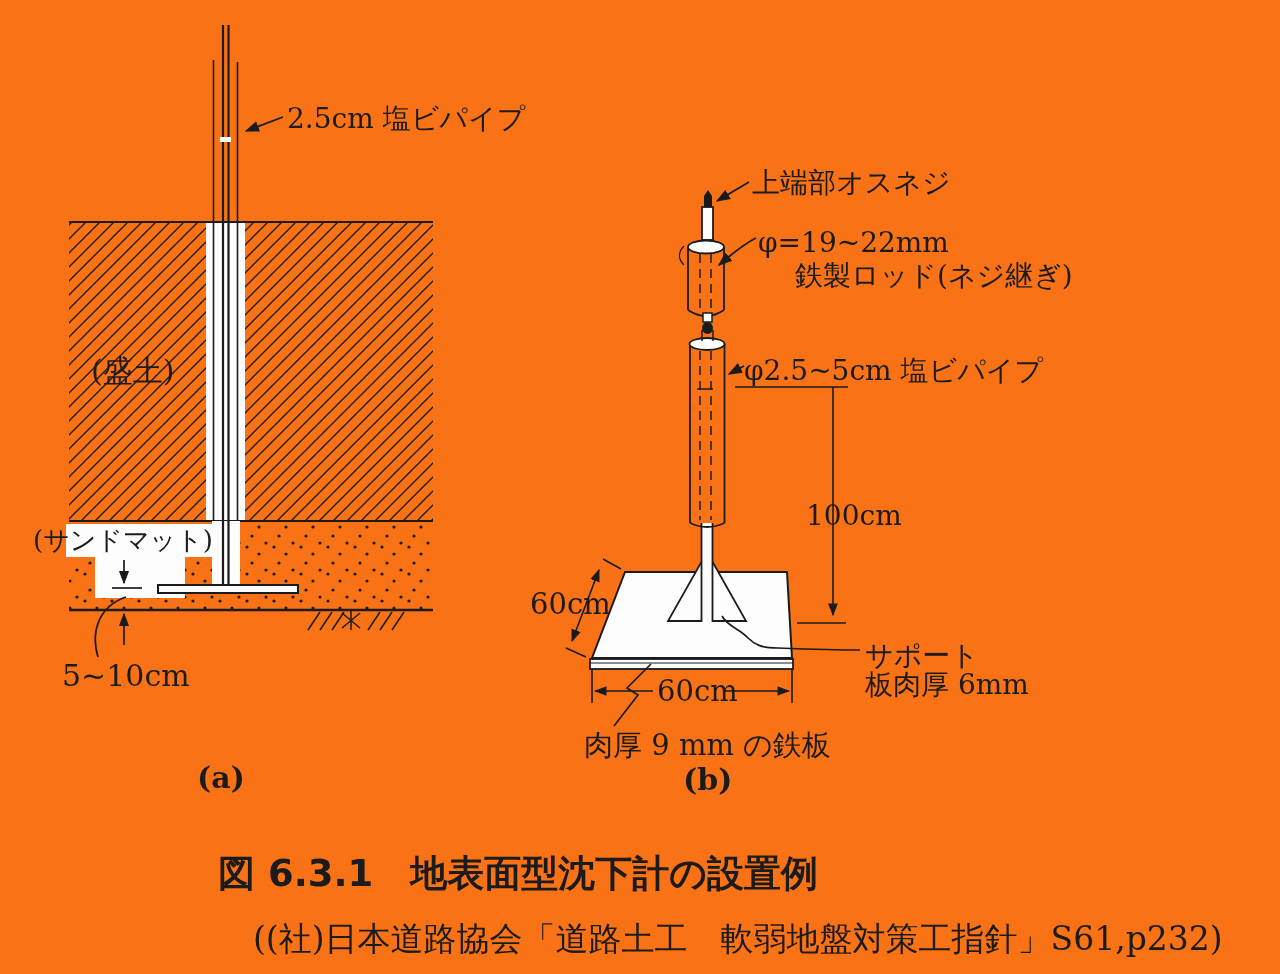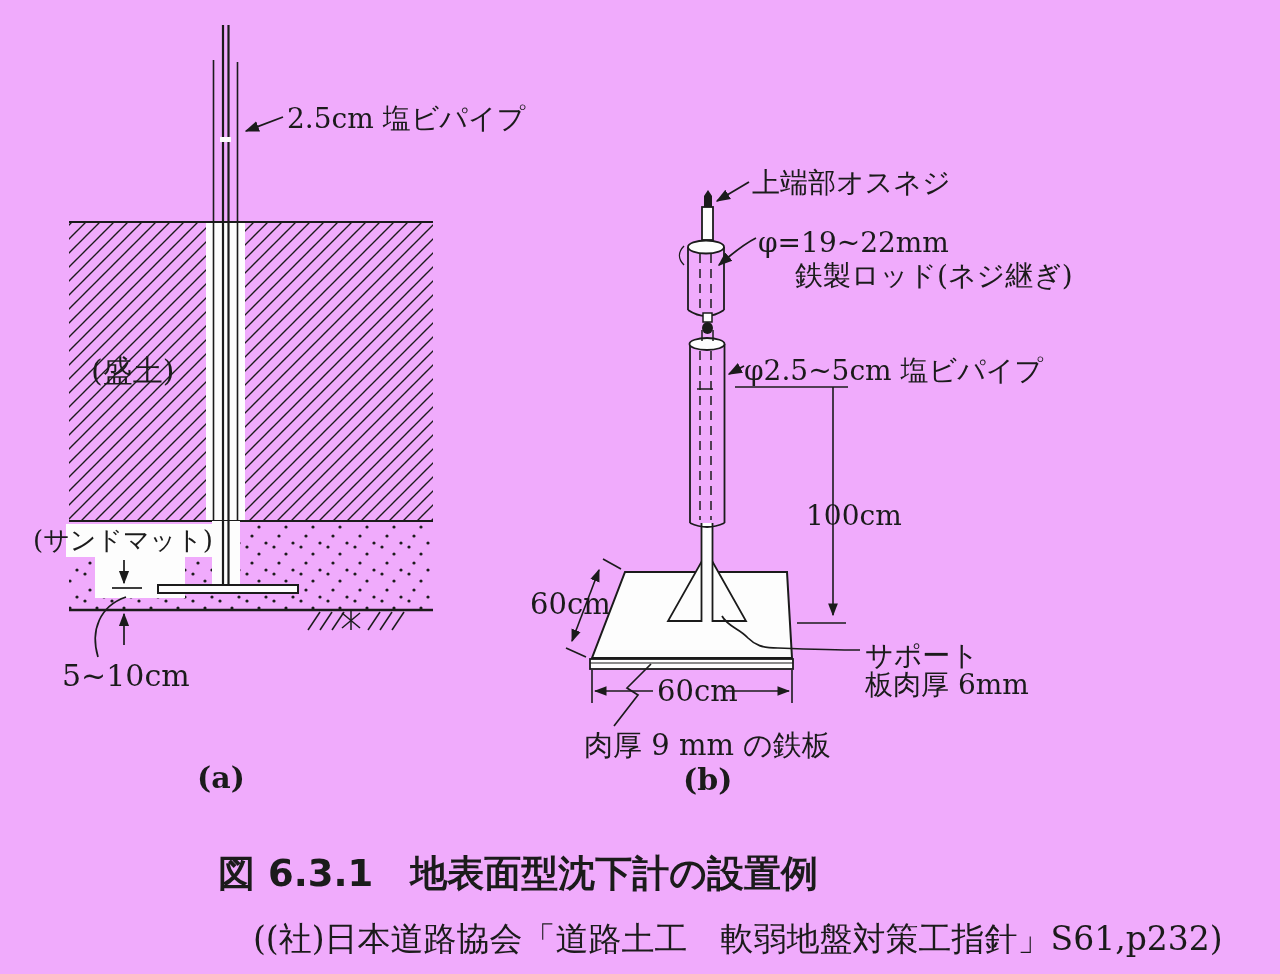--- a/index.html
+++ b/index.html
@@ -1,16 +1,16 @@
 <!DOCTYPE html>
 <html><head>
 <meta charset="utf-8">
 <style>
   html,body{margin:0;padding:0;background:#ffffff;}
-  .page{position:relative;width:1280px;height:974px;background:#f0abfc;overflow:hidden;
+  .page{position:relative;width:1280px;height:974px;background:#f97316;overflow:hidden;
         font-family:"DejaVu Serif", serif;}
   svg{position:absolute;left:0;top:0;}
   svg text{fill:#1b1b1b;}
   .lbl{font-family:"DejaVu Serif", serif;font-size:28px;}
   .lbl-a{font-family:"DejaVu Serif", serif;}
   .panel-letter{font-family:"DejaVu Serif", serif;font-weight:bold;font-size:30px;}
   .caption{font-family:"DejaVu Sans", sans-serif;font-weight:bold;font-size:37px;}
   .source{font-family:"DejaVu Serif", serif;font-size:33px;}
 </style>
 </head>

